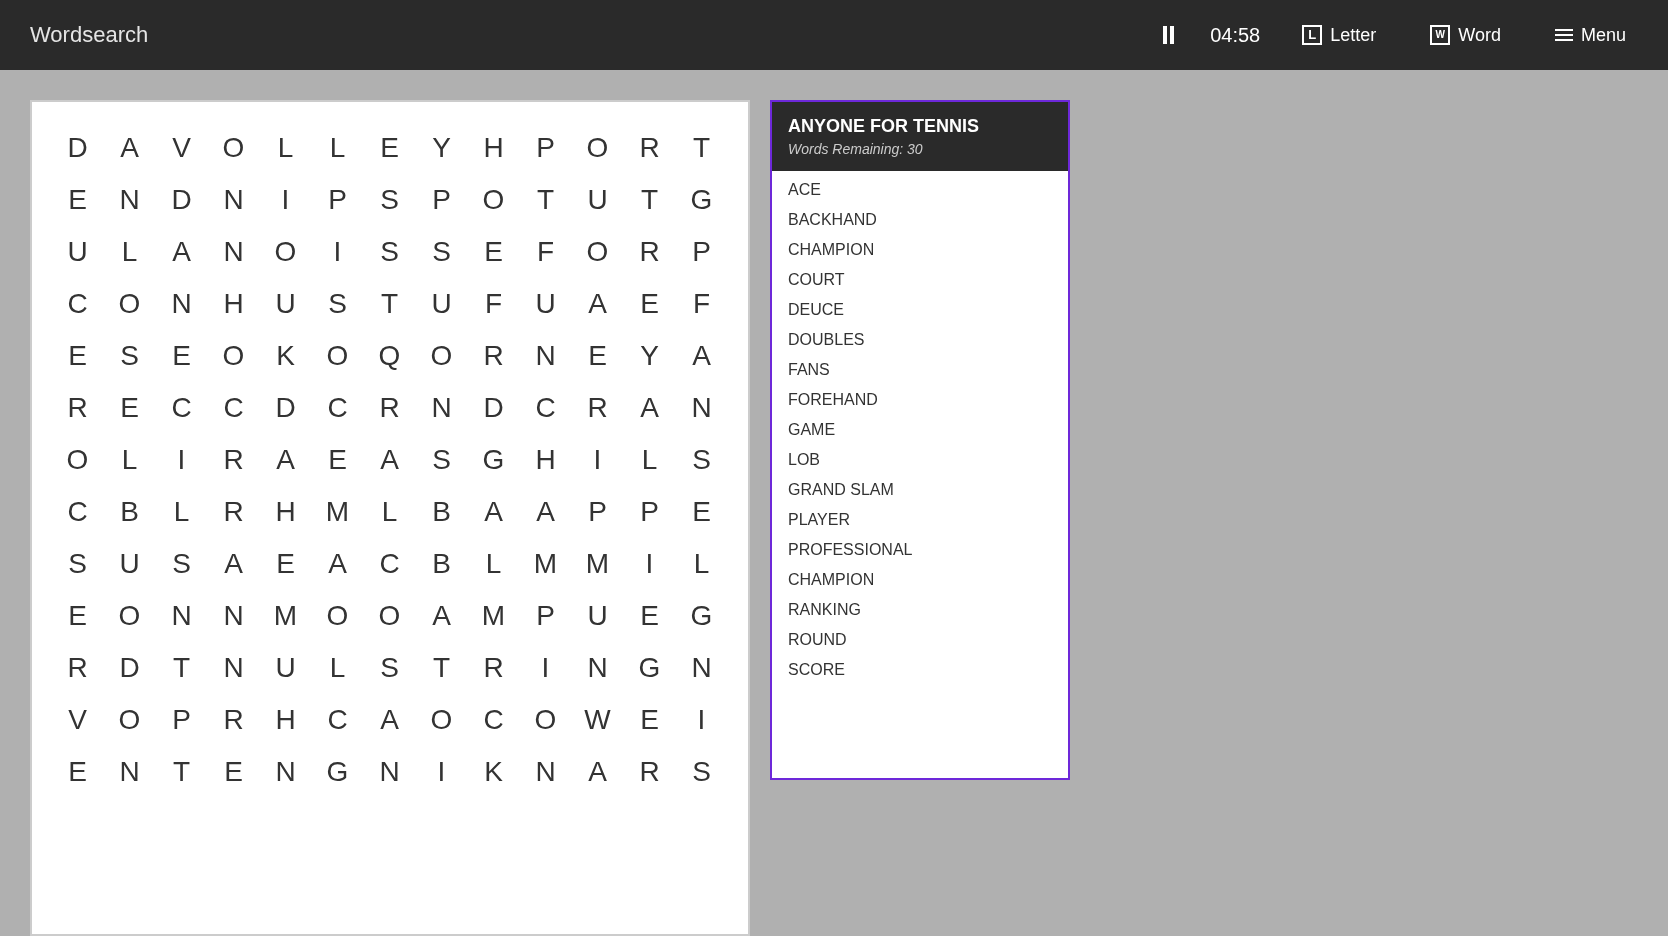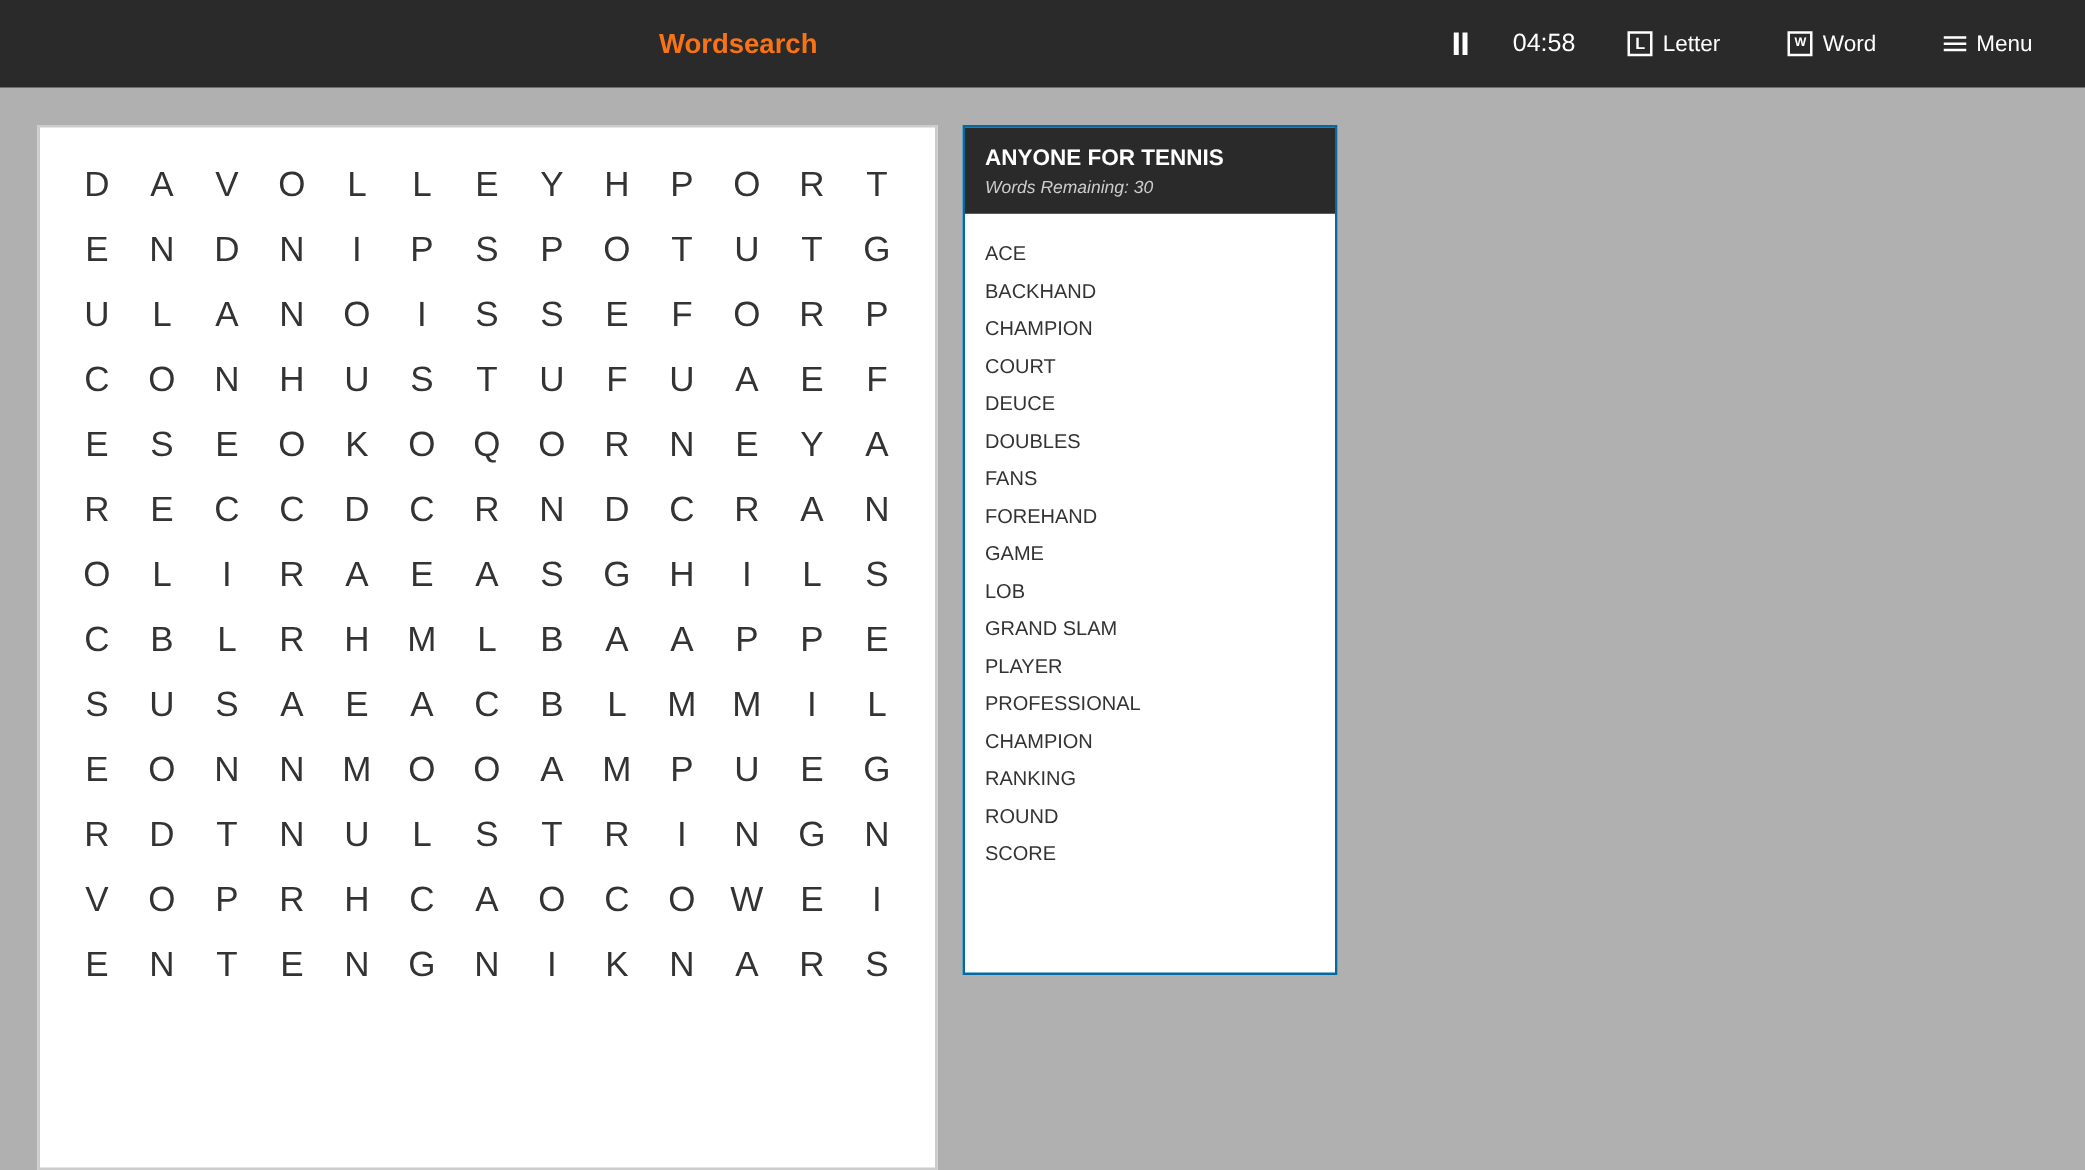--- a/index.html
+++ b/index.html
@@ -15,25 +15,24 @@
     #topbar {
       background: #2a2a2a;
       height: 70px;
       display: flex;
       align-items: center;
       padding: 0 30px;
       gap: 0;
       position: relative;
     }
     #topbar-title {
-      color: #f97316;
+      color: #e5e5e5;
       font-size: 22px;
-      font-weight: bold;
+      font-weight: normal;
       flex: 1;
-      text-align: center;
     }
     #topbar-controls {
       display: flex;
       align-items: center;
       gap: 30px;
     }
     .topbar-btn {
       color: #fff;
       font-size: 18px;
       display: flex;
@@ -80,21 +79,21 @@
       font-weight: 300;
       color: #333;
       letter-spacing: 1px;
       cursor: pointer;
       user-select: none;
     }
 
     
     #wordlist-panel {
       background: #fff;
-      border: 2px solid #0369a1;
+      border: 2px solid #6d28d9;
       width: 300px;
       flex-shrink: 0;
       display: flex;
       flex-direction: column;
       height: 680px;
     }
     #wordlist-header {
       background: #2a2a2a;
       color: #fff;
       padding: 14px 16px;
@@ -105,21 +104,21 @@
       margin-bottom: 4px;
     }
     #wordlist-remaining {
       font-size: 14px;
       color: #ccc;
       font-style: italic;
     }
     #wordlist-scroll {
       overflow-y: scroll;
       flex: 1;
-      padding: 18px 0;
+      padding: 4px 0;
     }
     #wordlist-scroll::-webkit-scrollbar {
       width: 12px;
     }
     #wordlist-scroll::-webkit-scrollbar-track {
       background: #f0f0f0;
     }
     #wordlist-scroll::-webkit-scrollbar-thumb {
       background: #bbb;
     }

